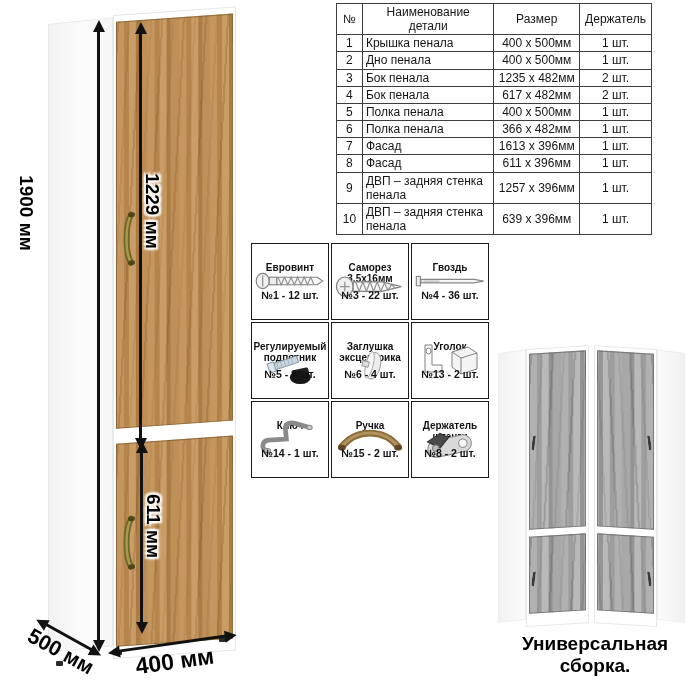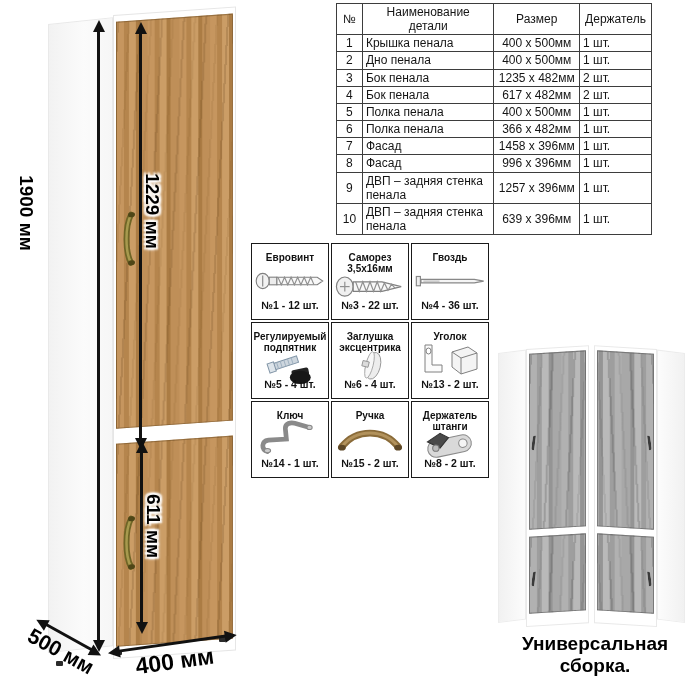--- a/index.html
+++ b/index.html
@@ -49,27 +49,27 @@
 
   
   #parts-table{position:absolute;left:336px;top:3px;width:316px;}
   #parts-table table{border-collapse:collapse;width:100%;font-size:12px;color:#151515;}
   #parts-table th,#parts-table td{border:1px solid #3d3d3d;padding:1px 3px;line-height:1.18;
       font-weight:normal;height:16px;}
   #parts-table th{text-align:center;}
   .col-num{width:26px;text-align:center;}
   .col-name{width:132px;text-align:left;}
   .col-size{width:86px;text-align:center;}
-  .col-qty{width:72px;}
+  .col-qty{width:72px;text-align:center;}
 
   
   #hw-grid{position:absolute;left:251px;top:243px;display:grid;
            grid-template-columns:repeat(3,78px);grid-auto-rows:77px;gap:2px;}
   .hw-cell{border:1.5px solid #1a1a1a;background:#fff;display:flex;flex-direction:column;
-           align-items:center;justify-content:space-between;padding:8px 1px;text-align:center;}
+           align-items:center;justify-content:space-between;padding:18px 1px;text-align:center;}
   .hw-title{font-size:10px;font-weight:bold;line-height:1.12;}
   .hw-qty{font-size:10.5px;font-weight:bold;}
   .hw-icon{flex:1;min-height:0;display:flex;align-items:center;justify-content:center;width:100%;}
   .hw-icon svg{max-width:72px;max-height:40px;}
 
   
   .mini{position:absolute;top:345px;width:95px;height:288px;}
   #mini-left{left:496px;}
   #mini-right{left:592px;transform:scaleX(-1);}
   .mini-side{position:absolute;left:2px;top:8px;width:28px;height:270px;
@@ -185,27 +185,27 @@
         </tr>
           <tr>
           <td class="col-num">6</td>
           <td class="col-name">Полка пенала</td>
           <td class="col-size">366 x 482мм</td>
           <td class="col-qty">1 шт.</td>
         </tr>
           <tr>
           <td class="col-num">7</td>
           <td class="col-name">Фасад</td>
-          <td class="col-size">1458 x 396мм</td>
+          <td class="col-size">1613 x 396мм</td>
           <td class="col-qty">1 шт.</td>
         </tr>
           <tr>
           <td class="col-num">8</td>
           <td class="col-name">Фасад</td>
-          <td class="col-size">996 x 396мм</td>
+          <td class="col-size">611 x 396мм</td>
           <td class="col-qty">1 шт.</td>
         </tr>
           <tr>
           <td class="col-num">9</td>
           <td class="col-name">ДВП – задняя стенка пенала</td>
           <td class="col-size">1257 x 396мм</td>
           <td class="col-qty">1 шт.</td>
         </tr>
           <tr>
           <td class="col-num">10</td>

